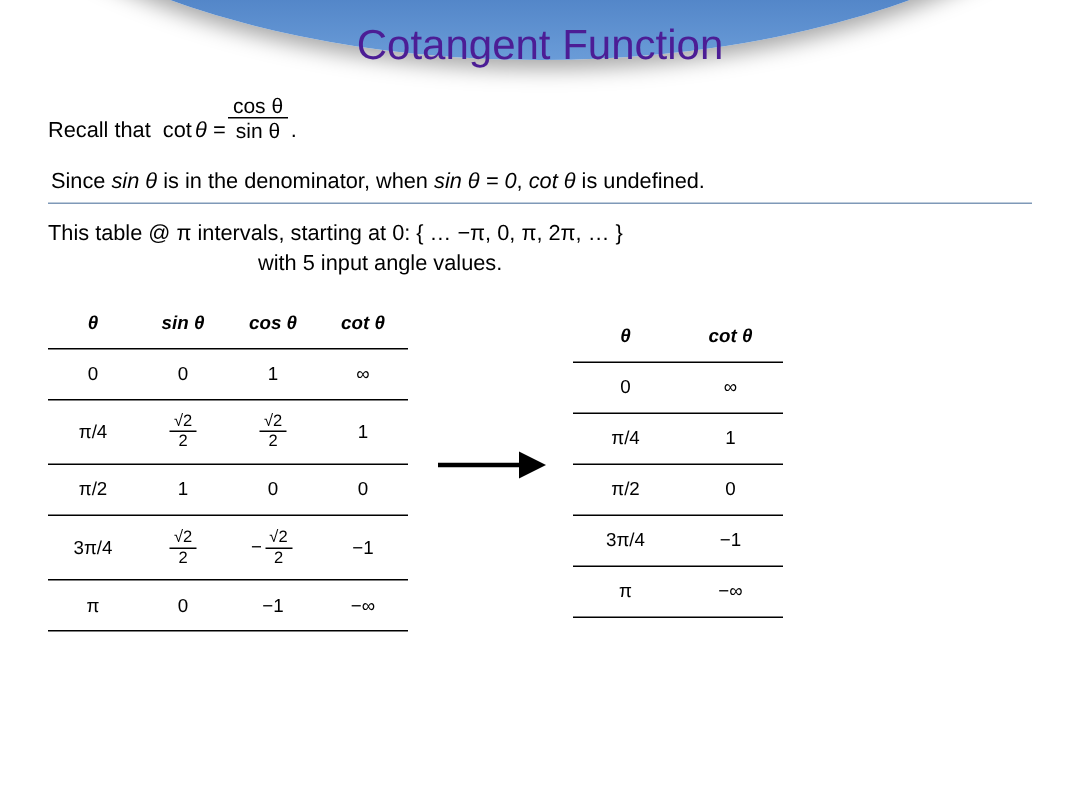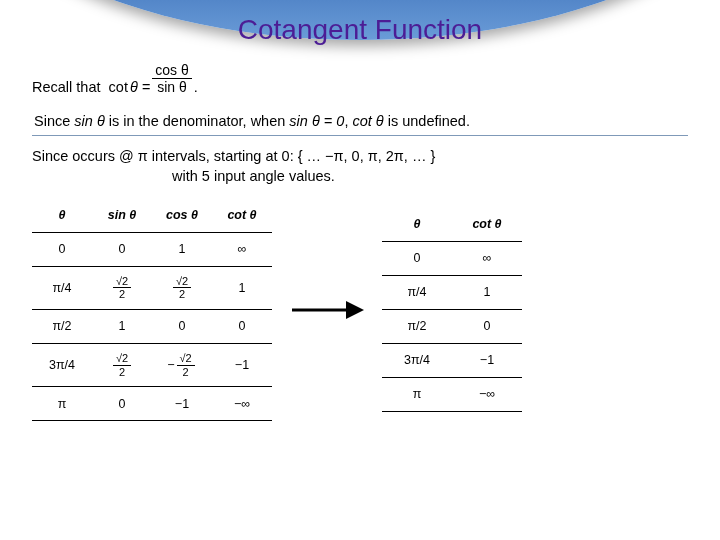--- a/index.html
+++ b/index.html
@@ -115,21 +115,21 @@
     <span>.</span>
   </div>
 
   <div class="line line-block">
     <div class="para-row">
       <span>Since </span><span class="ital">sin θ</span><span> is in the denominator, when </span><span class="ital">sin θ = 0</span><span>, </span><span class="ital">cot θ</span><span> is undefined.</span>
     </div>
   </div>
 
   <div class="line">
-    <span>Since occurs @ π intervals, starting at 0:  { … −π, 0, π, 2π, … }</span>
+    <span>This table @ π intervals, starting at 0:  { … −π, 0, π, 2π, … }</span>
   </div>
 
   <div class="line indent2">
     <span>with 5 input angle values.</span>
   </div>
 
   <div class="tables">
 
     <table class="tbl tbl-left">
       <thead>

